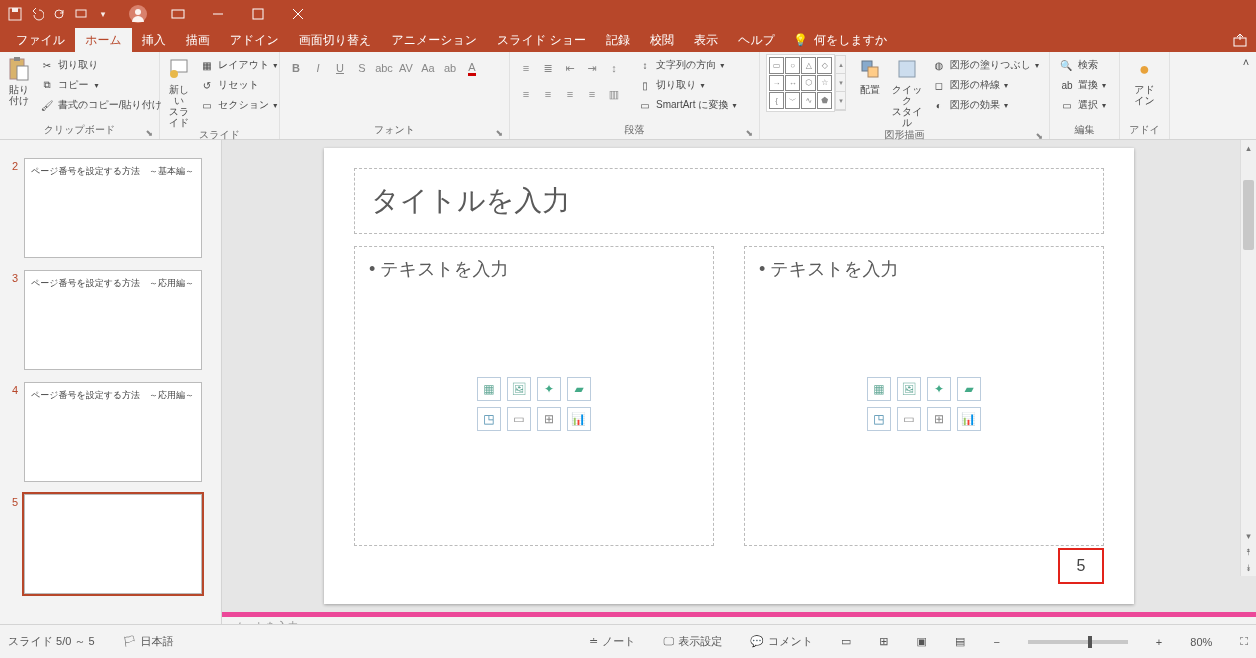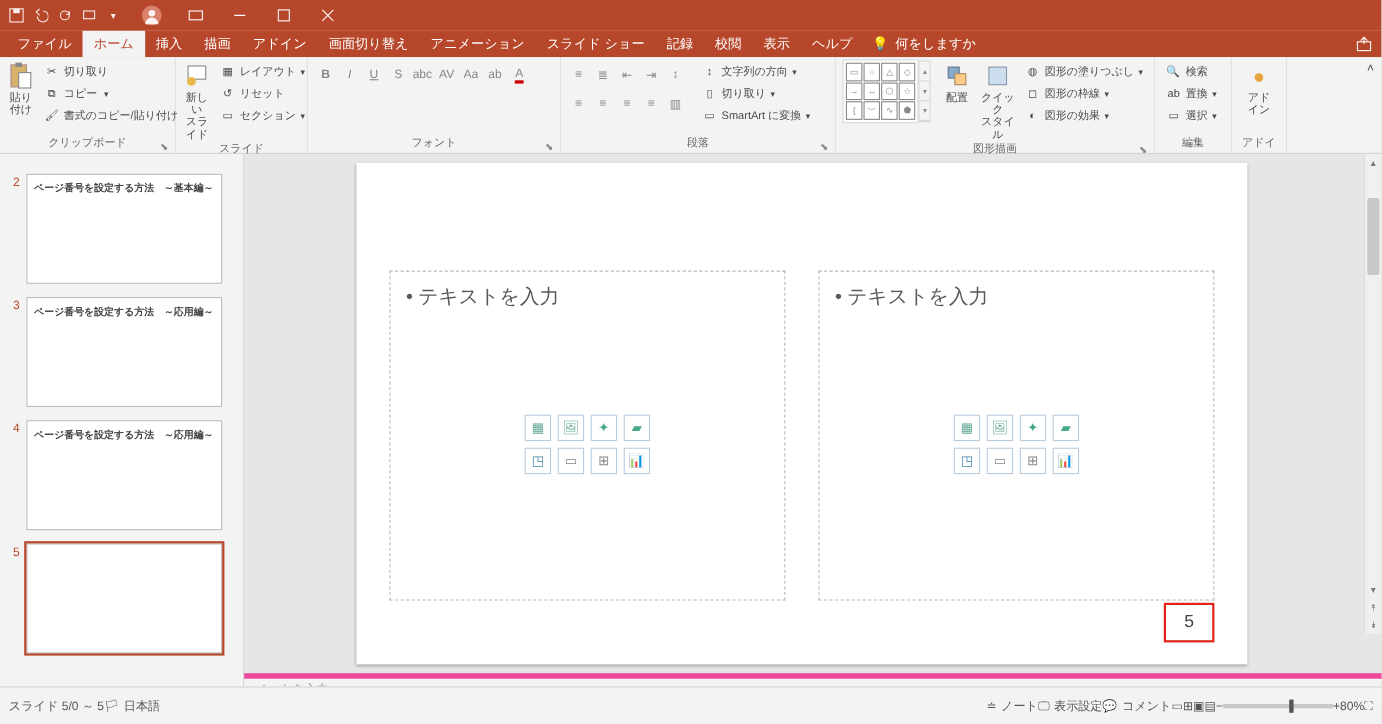--- a/index.html
+++ b/index.html
@@ -34,37 +34,37 @@
 .gallery{width:90px;height:58px;border:1px solid #d8d8d8;background:#fff;display:grid;grid-template-columns:repeat(4,1fr);grid-template-rows:repeat(3,1fr);gap:1px;padding:2px;position:relative}
 .gallery .sh{border:1px solid #888;font-size:8px;color:#888;display:flex;align-items:center;justify-content:center}
 .gallery .more{position:absolute;right:-12px;top:0;bottom:0;width:11px;background:#f3f3f3;border:1px solid #d8d8d8;display:flex;flex-direction:column}
 .gallery .more span{flex:1;display:flex;align-items:center;justify-content:center;font-size:7px;color:#888;border-bottom:1px solid #d8d8d8}
 .workspace{position:absolute;top:140px;bottom:22px;left:0;right:0;display:flex}
 .thumbs{width:222px;background:#f3f3f3;border-right:1px solid #d4d4d4;overflow:hidden;padding:4px 0}
 .thumb-row{display:flex;align-items:flex-start;padding:2px 6px 10px;gap:6px}
 .thumb-num{width:12px;font-size:11px;color:#b7472a;text-align:right;padding-top:2px}
 .thumb{width:178px;height:100px;background:#fff;border:1px solid #bbb;position:relative;font-size:8px;padding:6px}
 .thumb.sel{outline:2px solid #b7472a}
-.thumb .tline{font-weight:bold;font-size:9px}
+.thumb .tline{font-weight:normal;font-size:9px}
 .editor{flex:1;background:#e6e6e6;position:relative;display:flex;flex-direction:column}
 .canvas-wrap{flex:1;display:flex;align-items:center;justify-content:center;overflow:hidden;position:relative}
 .vscroll{width:16px;background:#f0f0f0;border-left:1px solid #ddd;position:absolute;right:0;top:0;bottom:36px}
 .vsthumb{position:absolute;top:40px;height:70px;left:2px;right:2px;background:#c8c8c8;border-radius:2px}
 .varrow{position:absolute;left:0;right:0;height:16px;display:flex;align-items:center;justify-content:center;font-size:9px;color:#777}
 .slide{width:810px;height:456px;background:#fff;box-shadow:0 1px 3px rgba(0,0,0,.3);position:relative;margin-right:20px}
 .ph{position:absolute;border:1px dashed #bbb}
 .ph-title{left:30px;top:20px;right:30px;height:66px;display:flex;align-items:center;padding:0 16px;font-size:28px;color:#5a5a5a;font-weight:300}
 .ph-left{left:30px;top:98px;width:360px;height:300px;padding:10px 14px}
 .ph-right{right:30px;top:98px;width:360px;height:300px;padding:10px 14px}
 .ph-body{font-size:18px;color:#5a5a5a}
 .icons-grid{position:absolute;top:130px;left:50%;transform:translateX(-50%);display:grid;grid-template-columns:repeat(4,24px);grid-template-rows:repeat(2,24px);gap:6px}
 .icons-grid .pi{width:24px;height:24px;border:1px solid #bcd;display:flex;align-items:center;justify-content:center;font-size:12px}
 .pagenum-hl{position:absolute;right:30px;bottom:20px;width:46px;height:36px;border:2px solid #e2231a;display:flex;align-items:center;justify-content:center;font-size:16px;color:#444}
 .notes{height:24px;background:#f3f3f3;border-top:5px solid #ec4899;padding:2px 10px;font-size:11px;color:#999}
-.status{position:absolute;left:0;right:0;bottom:0;height:34px;background:#f3f3f3;border-top:1px solid #d4d4d4;display:flex;align-items:center;font-size:11px;color:#555;padding:0 8px;gap:0}
+.status{position:absolute;left:0;right:0;bottom:0;height:34px;background:#f3f3f3;border-top:1px solid #d4d4d4;display:flex;align-items:center;font-size:11px;color:#555;padding:0 8px;gap:28px}
 .status .spacer{flex:1}
 .status .sb{display:flex;align-items:center;gap:4px}
 .zoom-slider{width:100px;height:4px;background:#c8c8c8;position:relative}
 .zoom-slider .zh{position:absolute;top:-4px;width:4px;height:12px;background:#555;left:60%}
 svg{display:block}
 </style>
 </head>
 <body>
 
 <div class="titlebar">
@@ -402,20 +402,23 @@
     </div>
     <div class="thumb-row">
       <div class="thumb-num">5</div>
       <div class="thumb sel"></div>
     </div>
   </div>
 
   <div class="editor">
     <div class="canvas-wrap">
       <div class="slide">
+        <div class="ph ph-title">
+            <span>タイトルを入力</span>
+          </div>
         <div class="ph ph-left">
           <div class="ph-body">• <span>テキストを入力</span></div>
           <div class="icons-grid">
             <div class="pi" style="color:#6a9">▦</div>
             <div class="pi" style="color:#6a9">🖼</div>
             <div class="pi" style="color:#4a8">✦</div>
             <div class="pi" style="color:#4a8">▰</div>
             <div class="pi" style="color:#48a">◳</div>
             <div class="pi" style="color:#888">▭</div>
             <div class="pi" style="color:#888">⊞</div>

